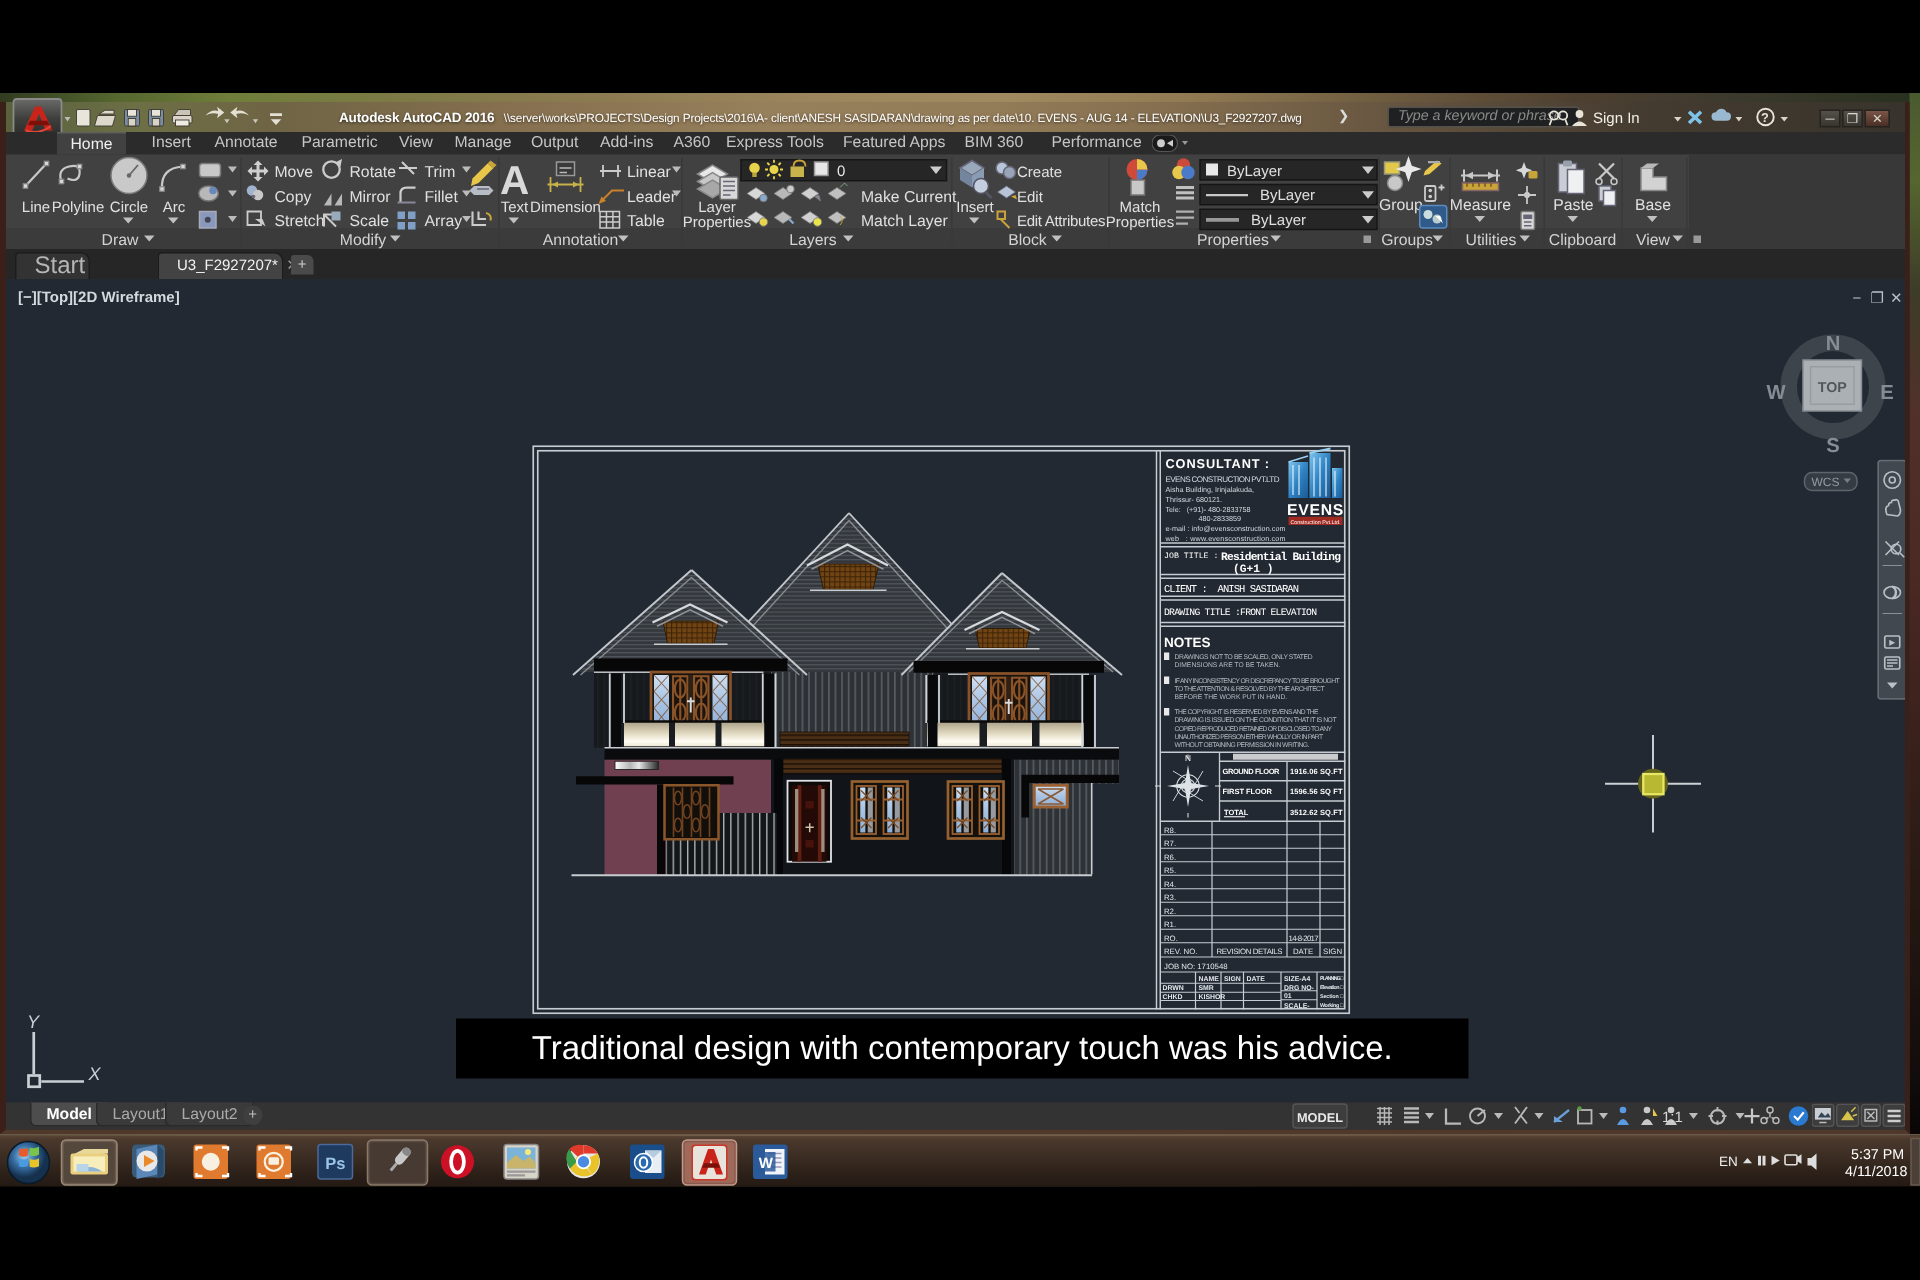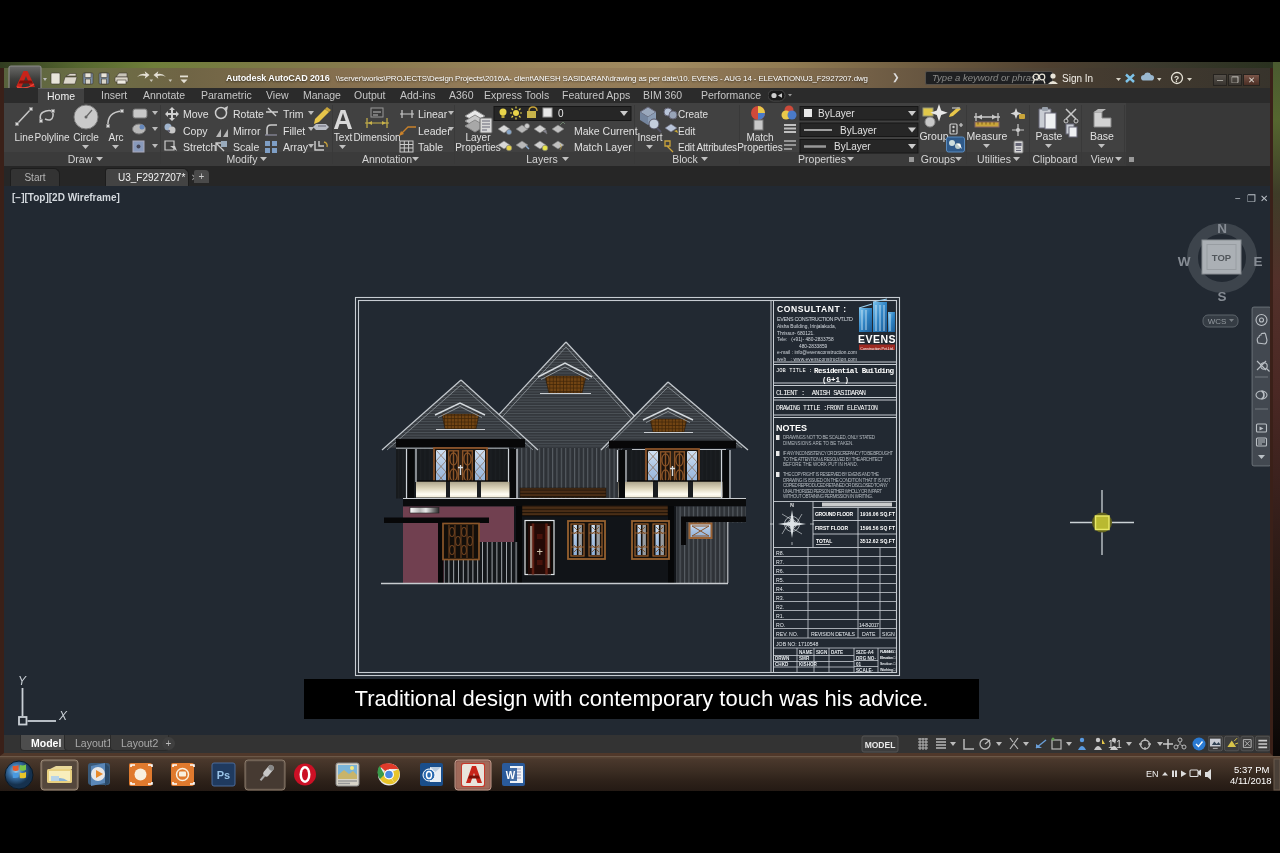--- a/index.html
+++ b/index.html
@@ -378,21 +378,21 @@
       <rect x="1064" y="124" width="8" height="10" fill="#c9cdd4" stroke="#667"></rect>
           <rect x="1067" y="127" width="8" height="10" fill="#eef0f2" stroke="#667"></rect>
 
       <path d="M1092 112 l0 15 l17 0 l0 -9 l-9 0 l0 -6 z" fill="#d2d2d2" stroke="#888"></path>
       <path d="M1092 112 l4 -3 l8 0 l-4 3 z" fill="#b8b8b8"></path>
       <text x="1100" y="140" font-size="10.5" fill="#e0e0e0" text-anchor="middle">Base</text>
       <path d="M1096 144 l7 0 l-3.5 4 z" fill="#c0c0c0"></path>
     </svg>
     </div>
     <div id="filetabs" class="abs">
-      <div class="ftab" style="left:6px;width:50px;text-align:center;font-size:10px;border-radius:3px 6px 0 0">Start</div>
+      <div class="ftab" style="left:6px;width:50px;text-align:center;font-size:16px;border-radius:3px 6px 0 0">Start</div>
       <div class="ftab act" style="left:101px;width:84px;font-size:10px;border-radius:3px 6px 0 0">U3_F2927207*&nbsp;&nbsp;<span style="color:#999">✕</span></div>
       <div class="abs" style="left:190px;top:4px;width:15px;height:13px;background:#4a4a4a;border-radius:2px 4px 0 0;color:#ccc;font-size:10px;line-height:13px;text-align:center">+</div>
     </div>
     <div id="canvas" class="abs">
     <svg width="1266" height="549" viewBox="2 186 1266 549" font-family="Liberation Sans">
       <defs>
         <pattern id="roof" width="4" height="2.7" patternUnits="userSpaceOnUse">
           <rect width="4" height="2.7" fill="#34383d"></rect>
               <rect width="4" height=".8" fill="#4f555b"></rect>
         </pattern>

